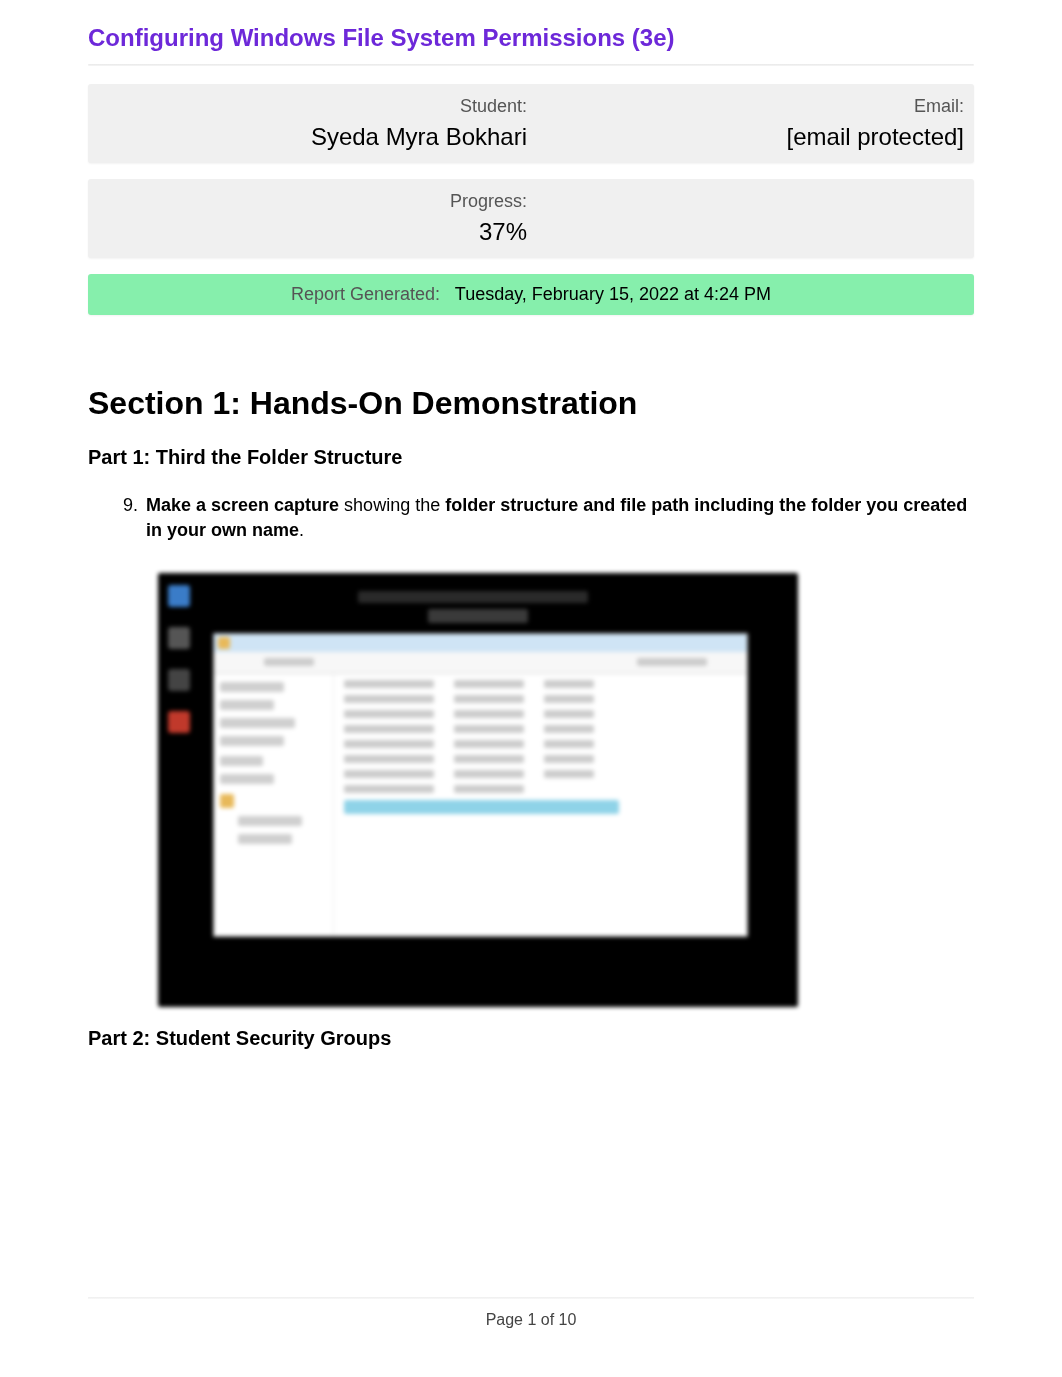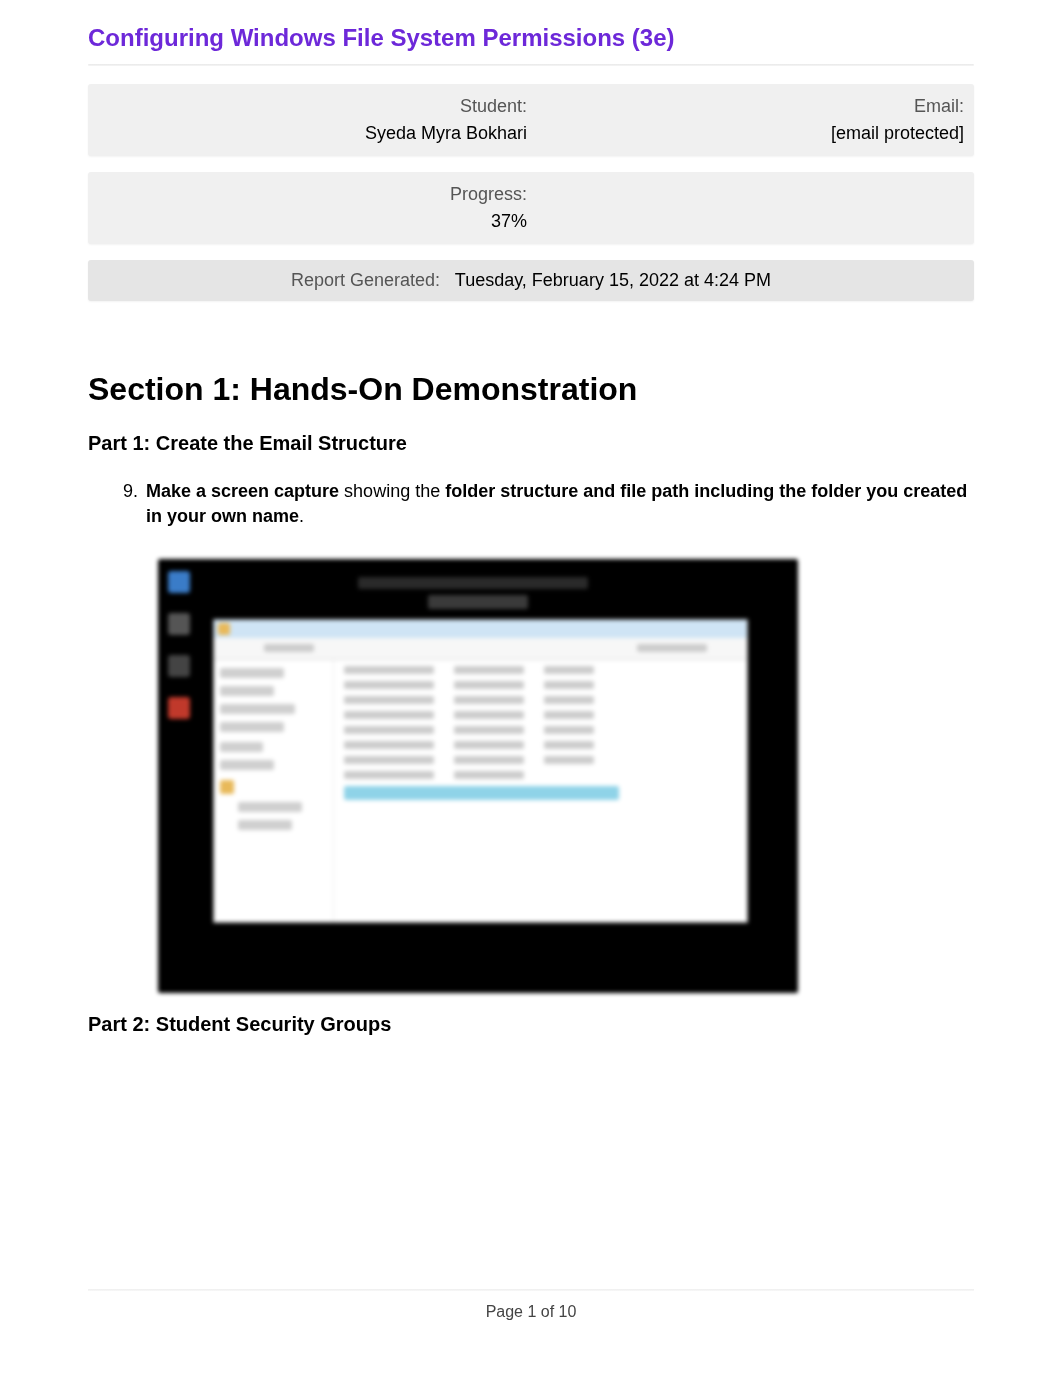--- a/index.html
+++ b/index.html
@@ -47,25 +47,25 @@
     .info-col {
       width: 50%;
       padding: 0 4px;
     }
     .info-label {
       font-size: 18px;
       color: #555;
       margin-bottom: 6px;
     }
     .info-value {
-      font-size: 18px;
+      font-size: 24px;
       color: #000;
     }
     .report-generated {
-      background: #e5e5e5;
+      background: #86efac;
       border-radius: 3px;
       padding: 10px;
       text-align: center;
       font-size: 18px;
       margin-bottom: 70px;
       box-shadow: 0 1px 2px rgba(0,0,0,0.05);
     }
     .report-generated .label {
       color: #555;
     }
@@ -239,21 +239,21 @@
     .explorer-window .content .row .c3 { width: 50px; background:#ccc; border-radius:2px;}
     .explorer-window .content .selected {
       height: 14px;
       background: #8fd3e8;
       width: 70%;
       border-radius: 2px;
       margin-top: 4px;
     }
     .page-footer {
       position: absolute;
-      bottom: 56px;
+      bottom: 48px;
       left: 0;
       right: 0;
     }
     .footer-hr {
       height: 2px;
       background: linear-gradient(to bottom, #eee, #f8f8f8);
       margin: 0 88px 12px 88px;
     }
     .page-number {
       text-align: center;
@@ -288,21 +288,21 @@
   </div>
 
   <div class="report-generated">
     <span class="label">Report Generated:</span>
     <span>&nbsp;</span>
     <span class="value">Tuesday, February 15, 2022 at 4:24 PM</span>
   </div>
 
   <div class="section-heading">Section 1: Hands-On Demonstration</div>
 
-  <div class="part-heading">Part 1: Create the Email Structure</div>
+  <div class="part-heading">Part 1: Third the Folder Structure</div>
 
   <div class="task-row">
     <div class="task-number">9.</div>
     <div class="task-text">
       <span class="bold">Make a screen capture</span><span> showing the </span><span class="bold">folder structure and file path including the folder you created in your own name</span><span>.</span>
     </div>
   </div>
 
   <div class="screenshot-container">
     <div class="screenshot">

